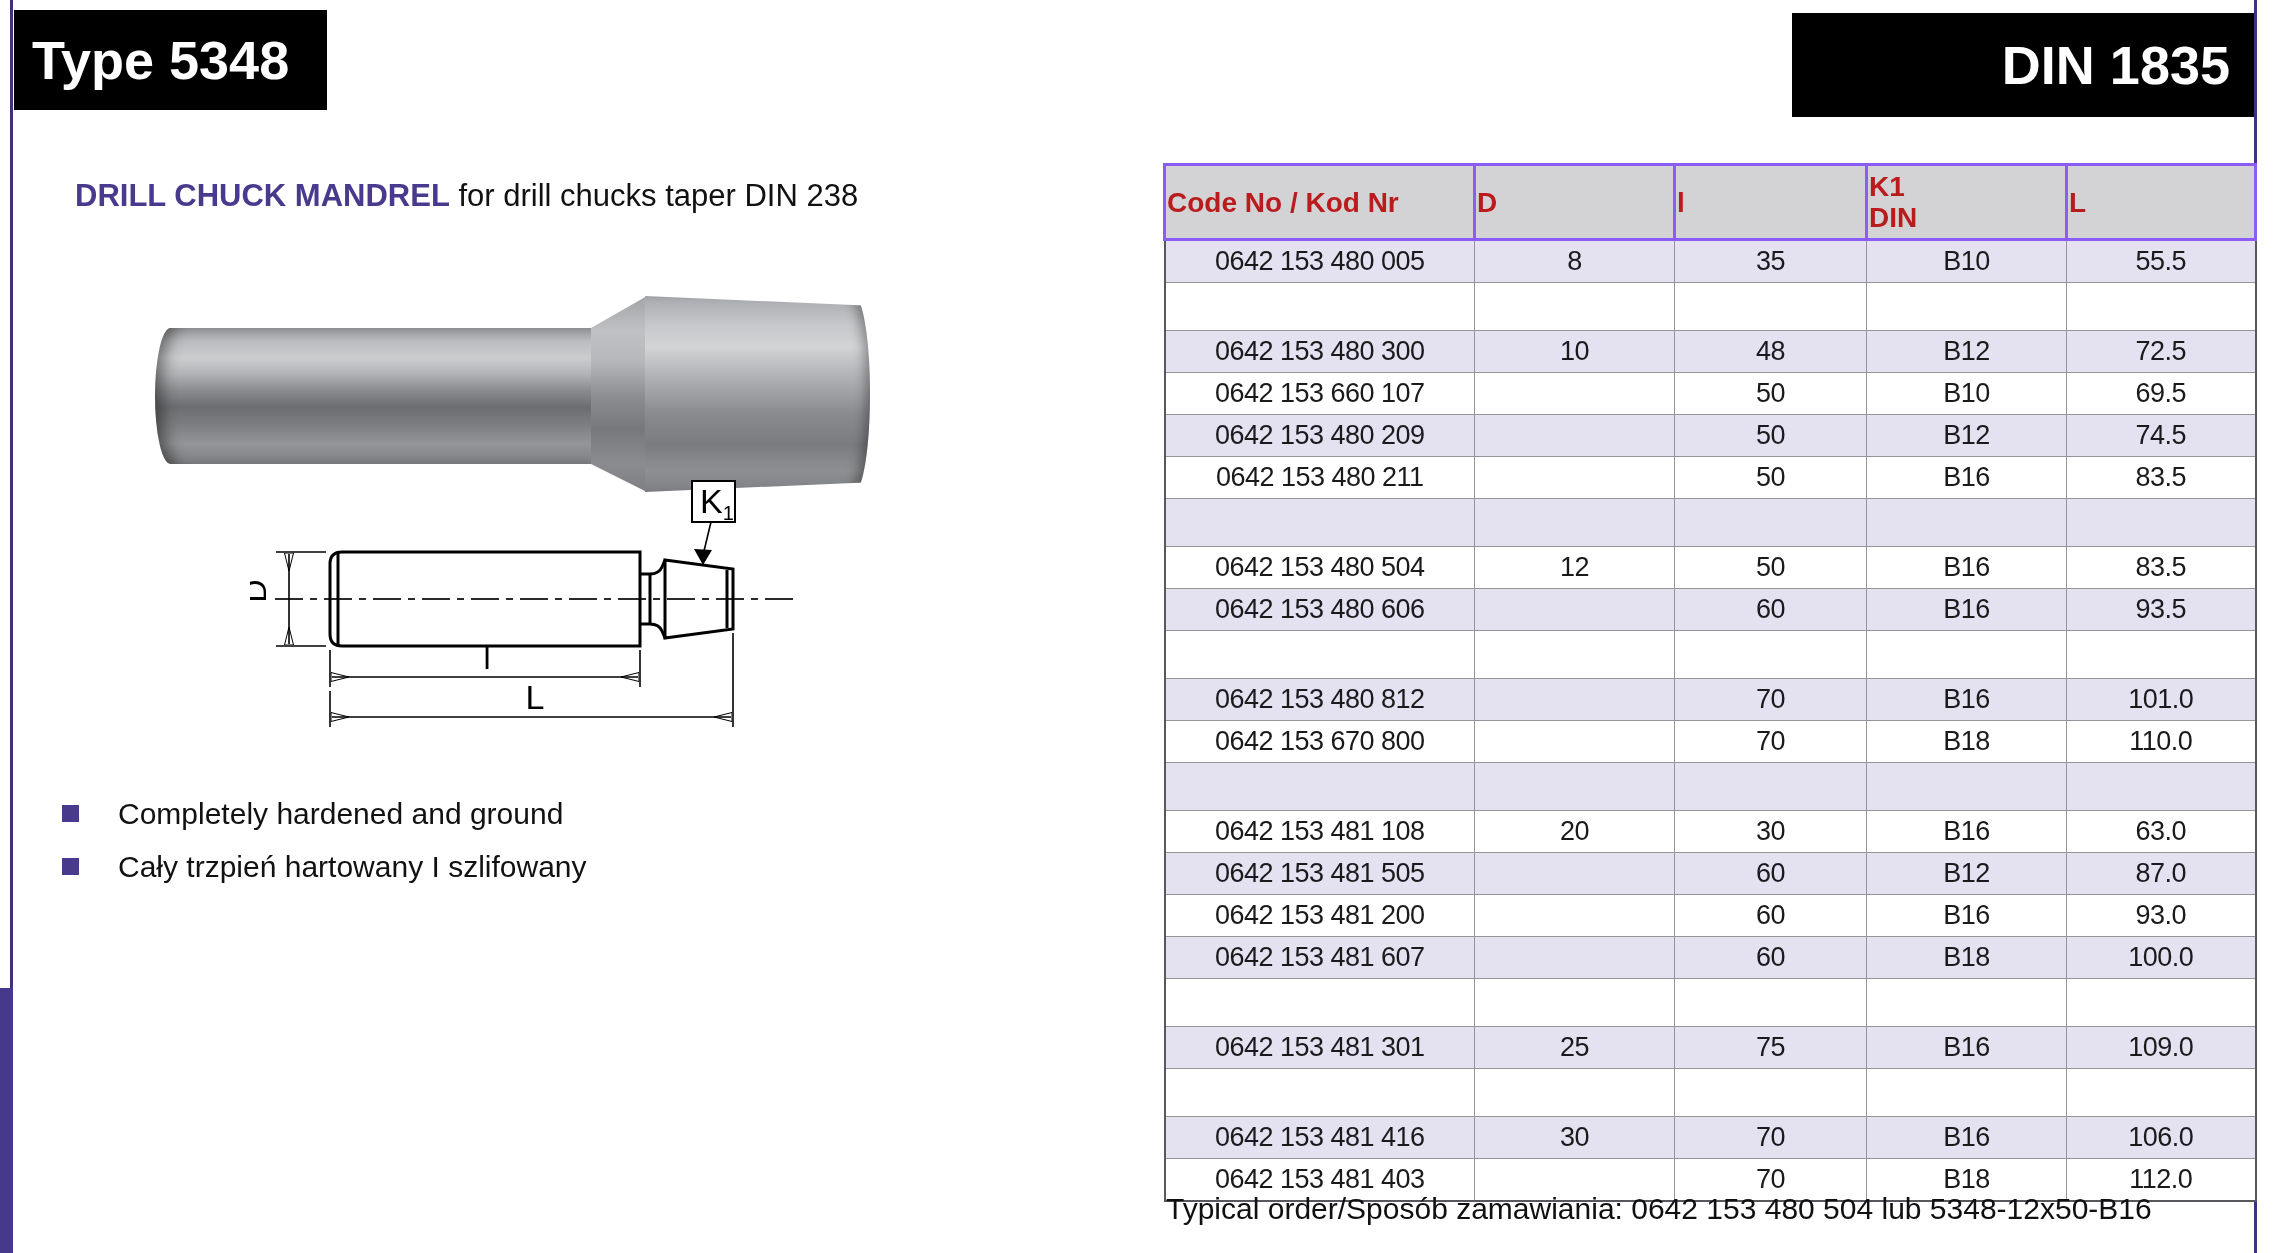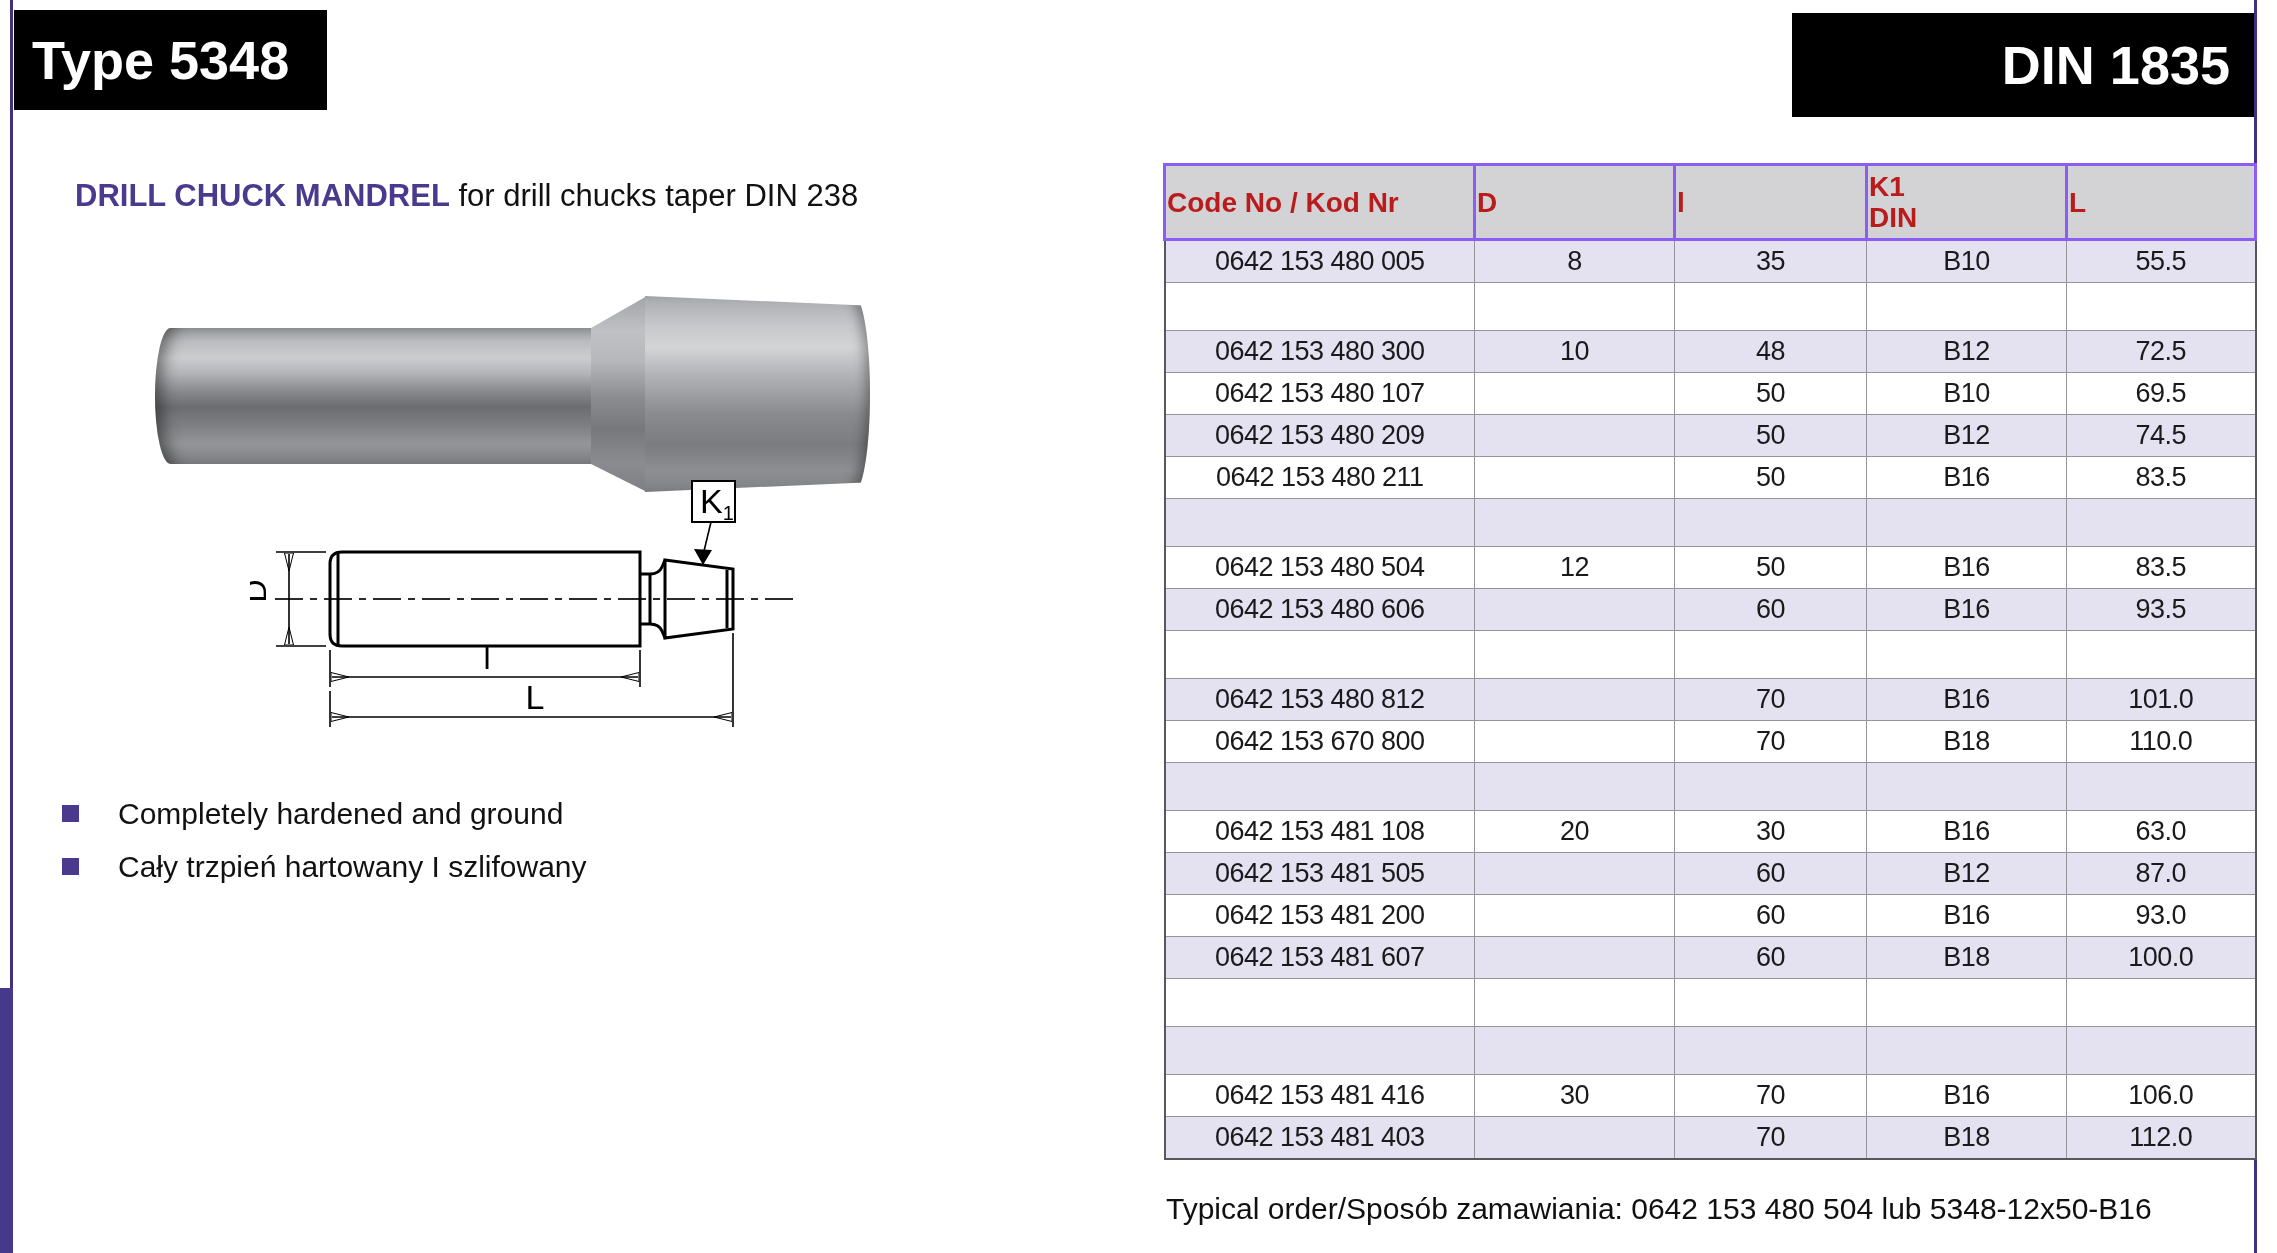--- a/index.html
+++ b/index.html
@@ -176,21 +176,21 @@
           <td></td>
         </tr>
         <tr>
           <td>0642 153 480 300</td>
           <td>10</td>
           <td>48</td>
           <td>B12</td>
           <td>72.5</td>
         </tr>
         <tr>
-          <td>0642 153 480 107</td>
+          <td>0642 153 660 107</td>
           <td></td>
           <td>50</td>
           <td>B10</td>
           <td>69.5</td>
         </tr>
         <tr>
           <td>0642 153 480 209</td>
           <td></td>
           <td>50</td>
           <td>B12</td>
@@ -280,20 +280,27 @@
           <td>B18</td>
           <td>100.0</td>
         </tr>
         <tr class="blank">
           <td></td>
           <td></td>
           <td></td>
           <td></td>
           <td></td>
         </tr>
+        <tr>
+          <td>0642 153 481 301</td>
+          <td>25</td>
+          <td>75</td>
+          <td>B16</td>
+          <td>109.0</td>
+        </tr>
         <tr class="blank">
           <td></td>
           <td></td>
           <td></td>
           <td></td>
           <td></td>
         </tr>
         <tr>
           <td>0642 153 481 416</td>
           <td>30</td>

